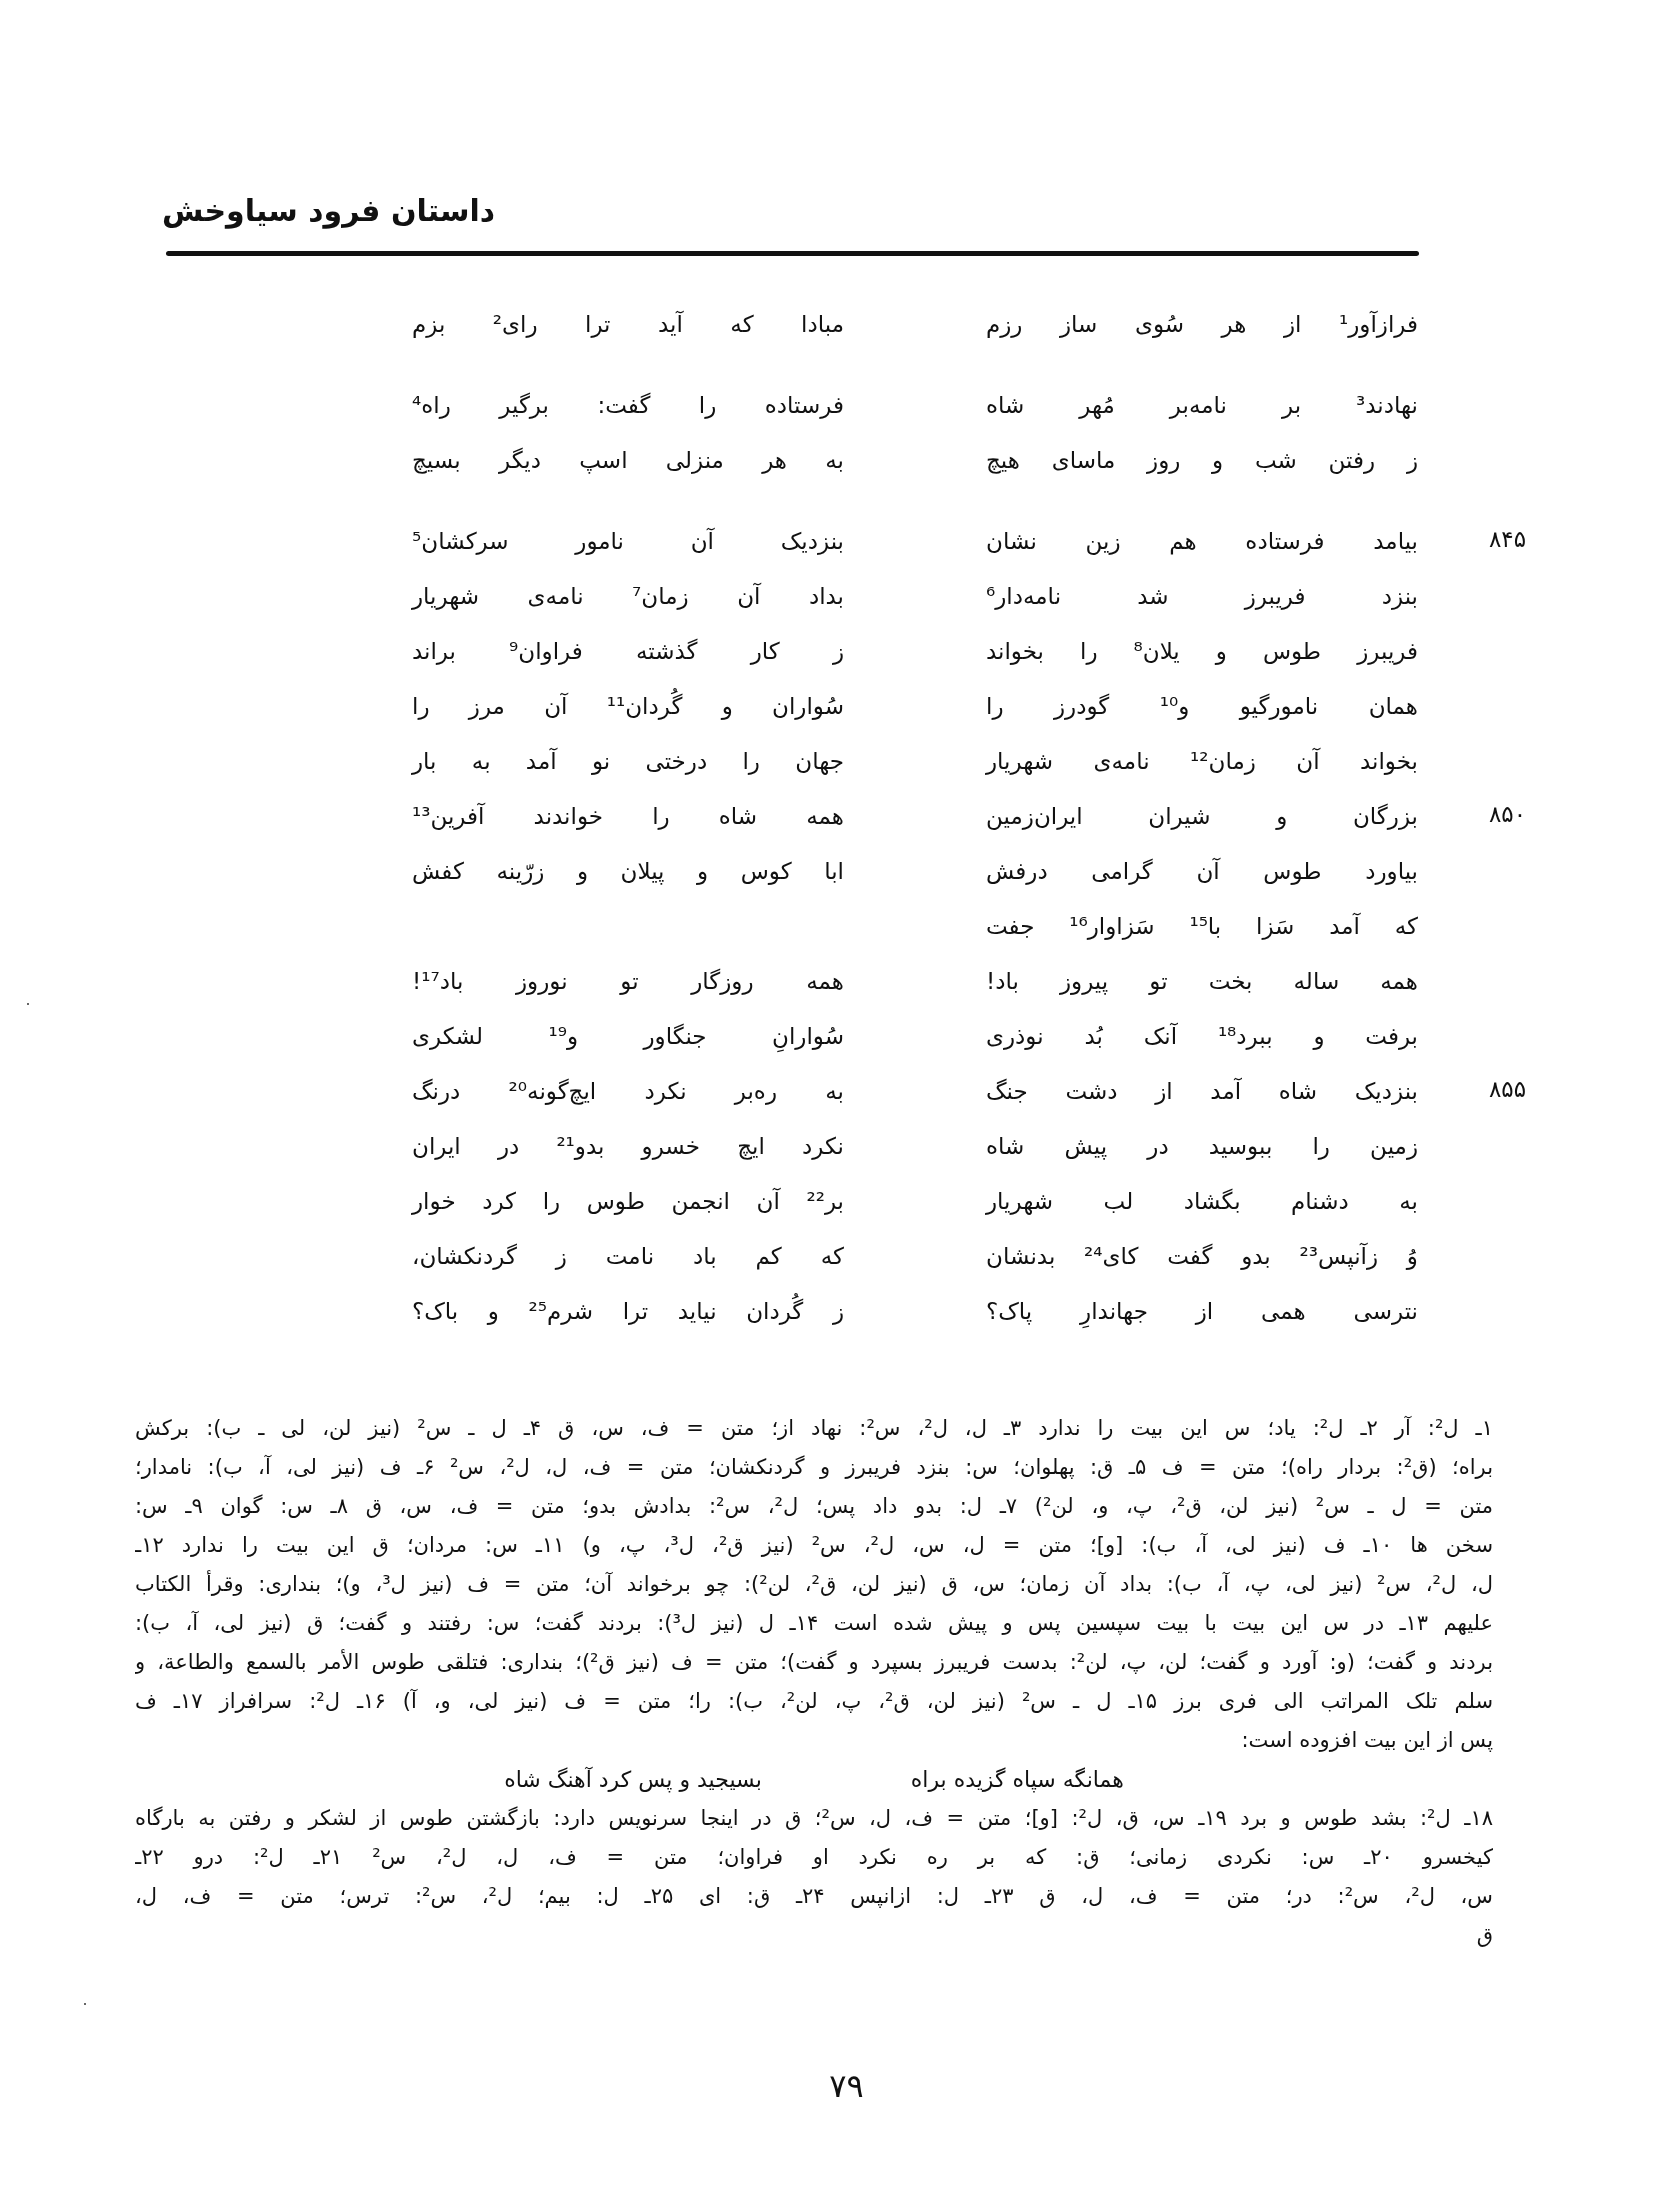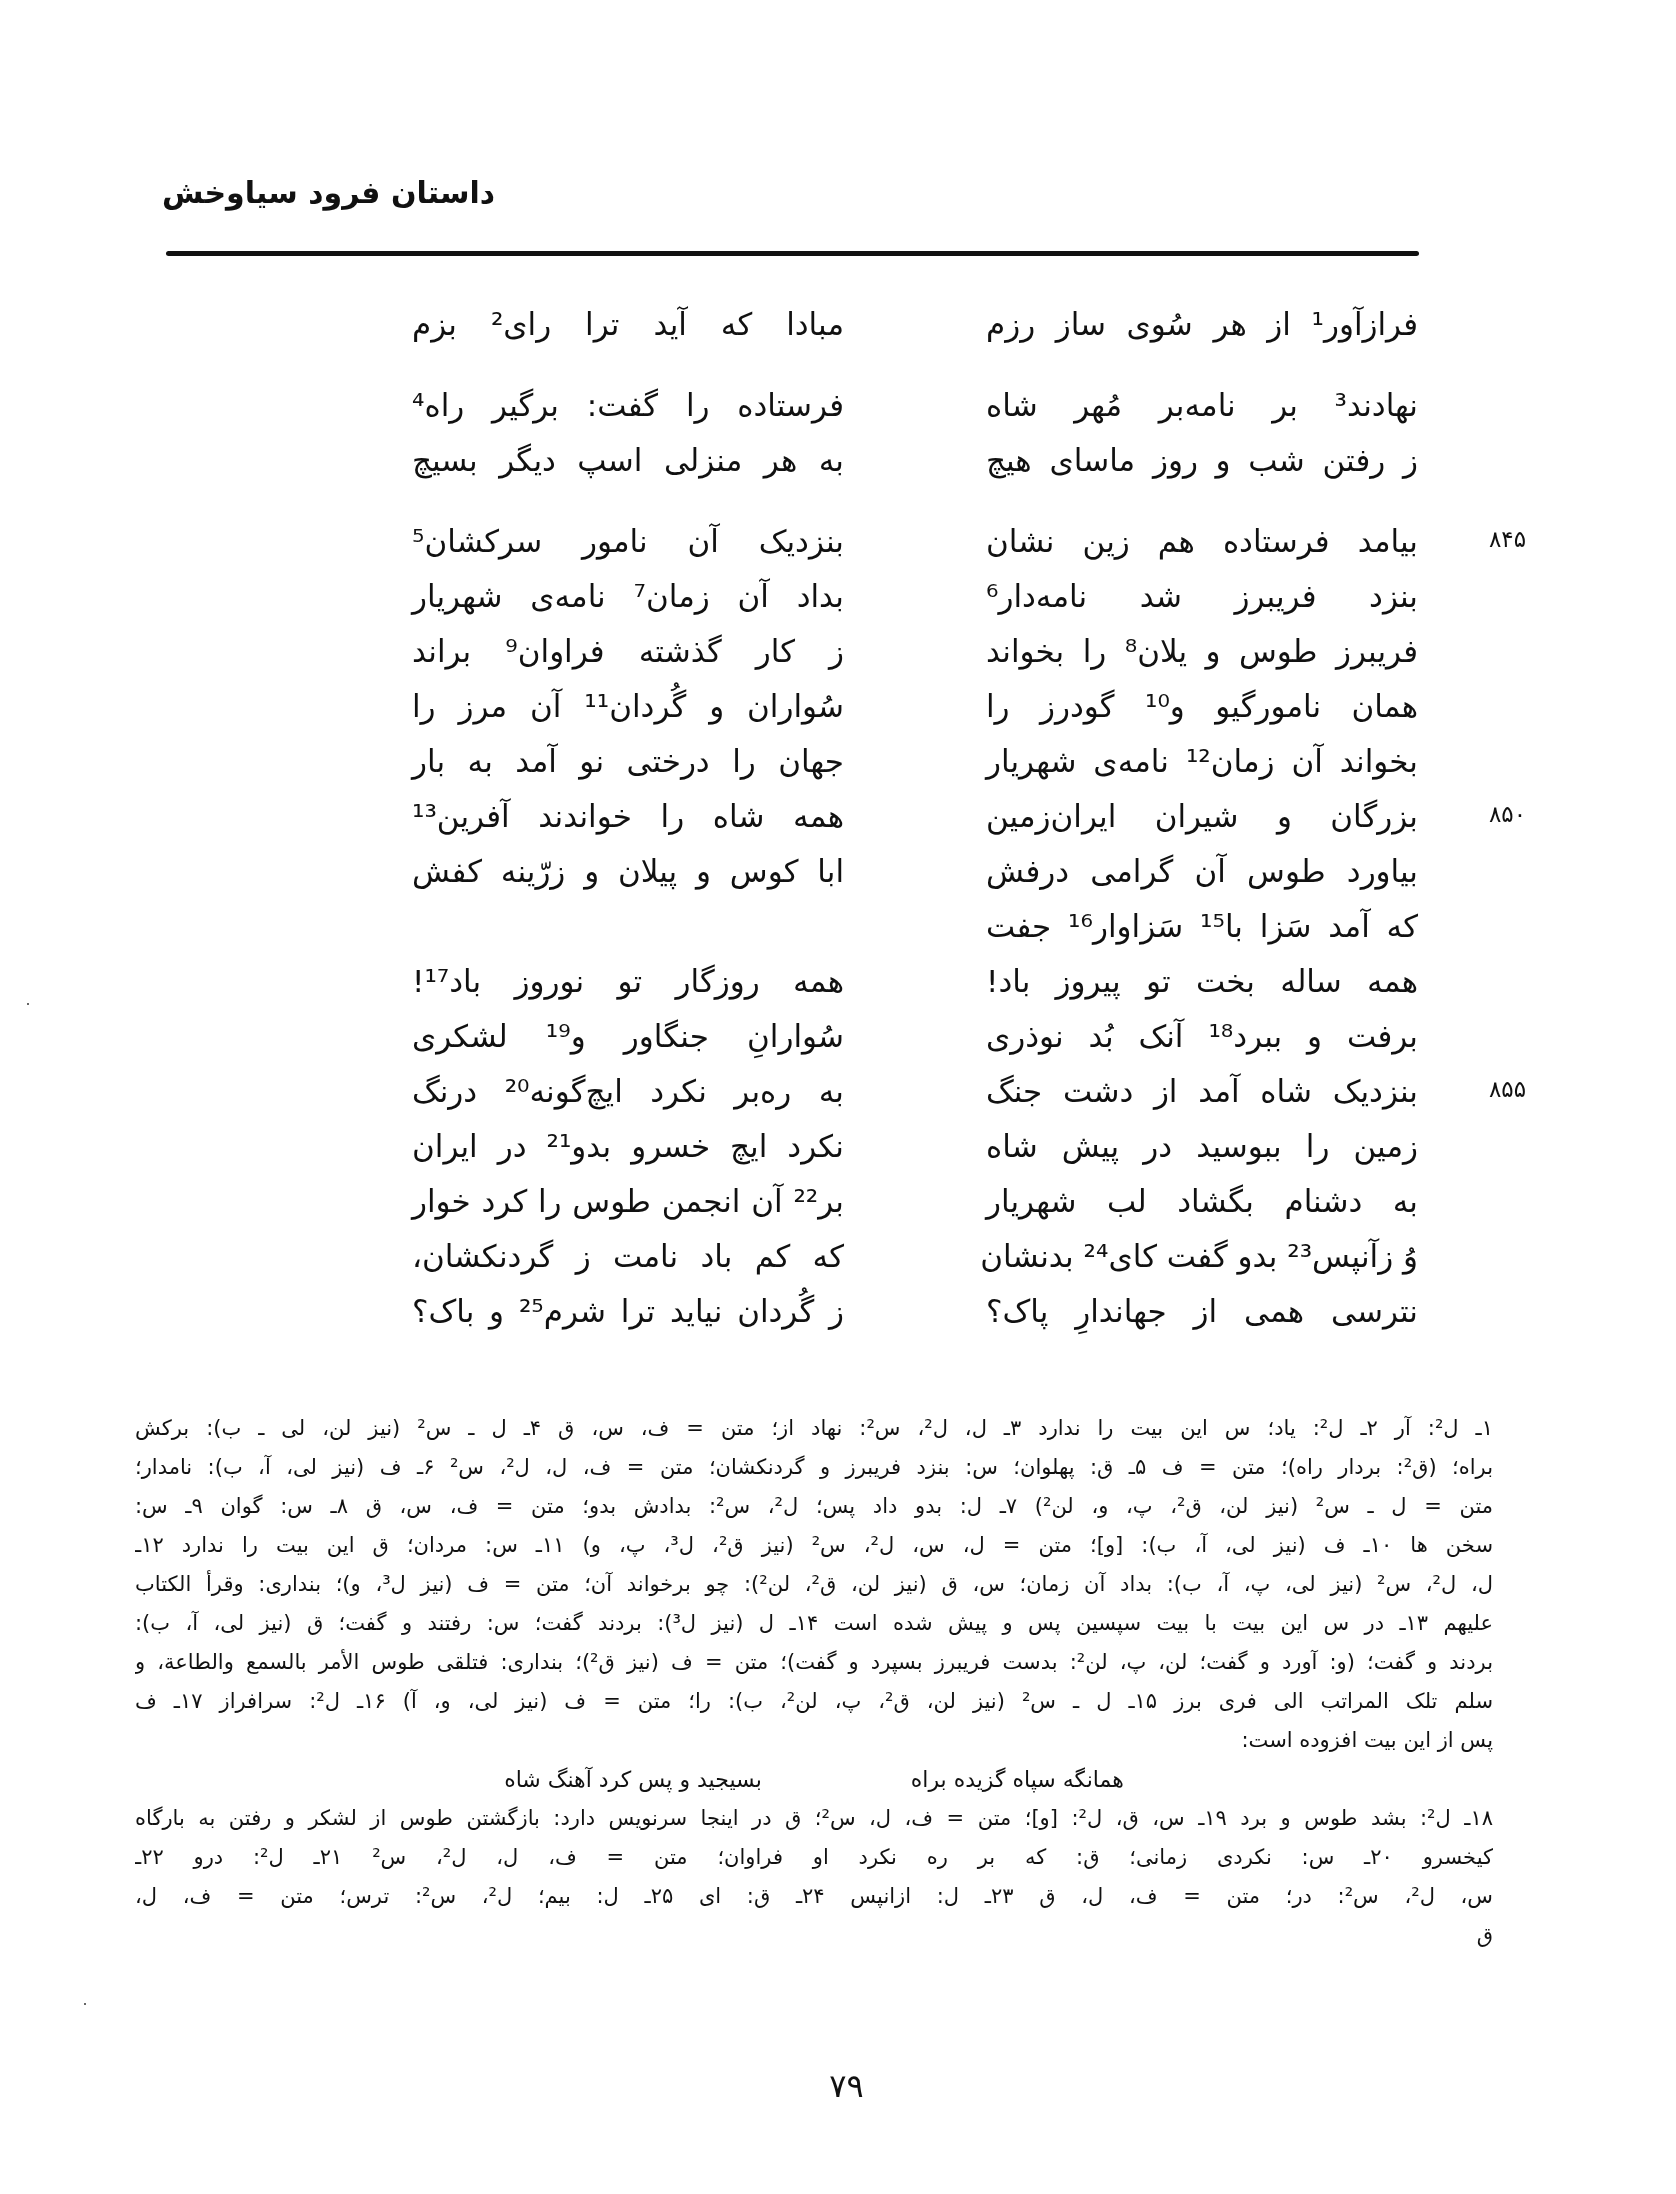--- a/index.html
+++ b/index.html
@@ -1,21 +1,21 @@
 <!DOCTYPE html>
 <html lang="fa" dir="rtl" style="font-size:10.8px"><head>
 <meta charset="utf-8">
 <style>
   html, body { margin: 0; padding: 0; background: #ffffff; }
   body {
     width: 1677px; height: 2194px; position: relative; overflow: hidden;
     font-family: "DejaVu Sans", sans-serif; color: #111111;
   }
   .running-head {
-    position: absolute; top: 175px; right: 1520px; left: auto;
+    position: absolute; top: 193px; right: 1520px; left: auto;
     font-size: 30px; font-weight: bold; white-space: nowrap;
     left: 162px; right: auto; direction: rtl;
   }
   .head-rule {
     position: absolute; top: 251px; left: 166px; width: 1253px; height: 4.7px;
     background: #111111; border-radius: 2.7px;
   }
   .poem {
     position: absolute; top: 297px; left: 270px; width: 1148px;
     direction: rtl;
@@ -23,21 +23,21 @@
   .stanza { margin-bottom: 26px; }
   .beyt {
     display: flex; flex-direction: row; align-items: baseline;
     height: 55px; position: relative;
   }
   .beyt-num {
     position: absolute; right: -108px; width: 88px; text-align: right;
     font-size: 23px; font-family: "DejaVu Sans", sans-serif; direction: rtl; margin-top: 12px;
   }
   .misra {
-    width: 432px; font-size: 31px; line-height: 55px; text-align: justify;
+    width: 432px; font-size: 23px; line-height: 55px; text-align: justify;
     text-align-last: justify; white-space: nowrap; font-family: "DejaVu Sans", sans-serif;
   }
   .misra.first { margin-left: 142px; }
   .footnotes {
     position: absolute; top: 1409px; left: 135px; width: 1358px;
     direction: rtl; font-size: 21px; line-height: 39px; text-align: justify;
     font-family: "DejaVu Sans", sans-serif;
   }
   .fn-line { white-space: nowrap; overflow: hidden; text-align: justify; text-align-last: justify; }
   .fn-line.last { text-align-last: right; }

